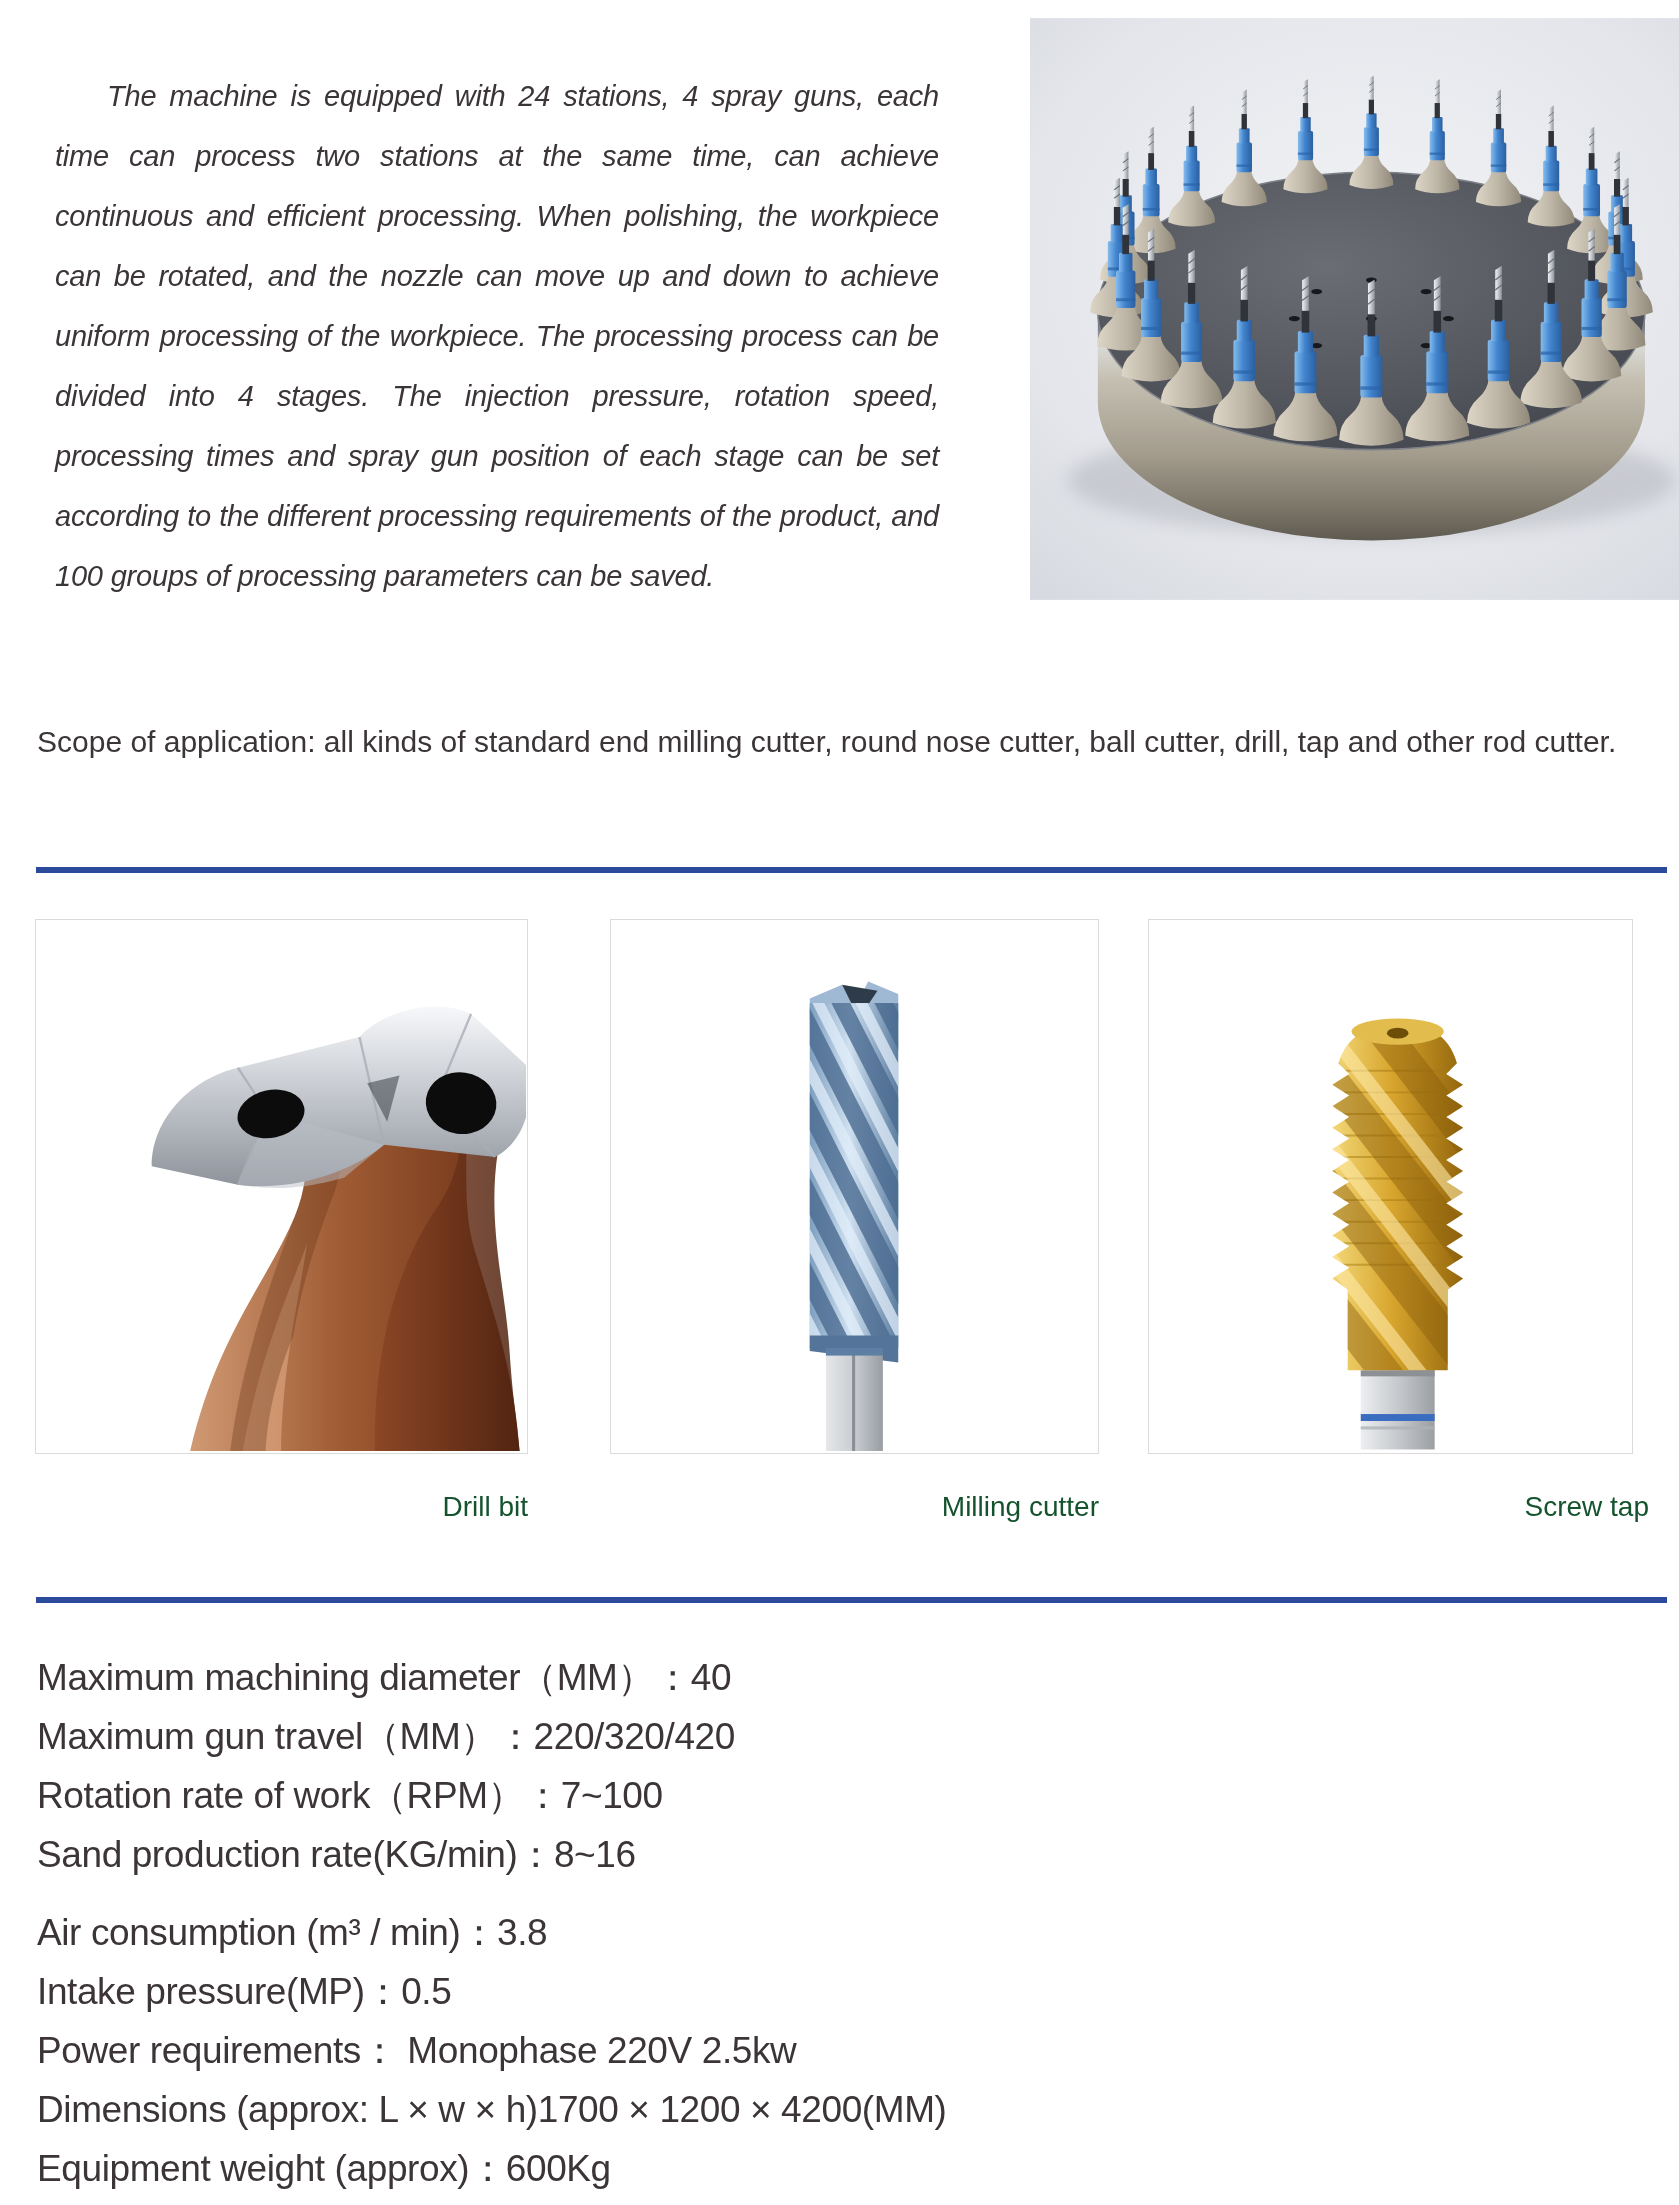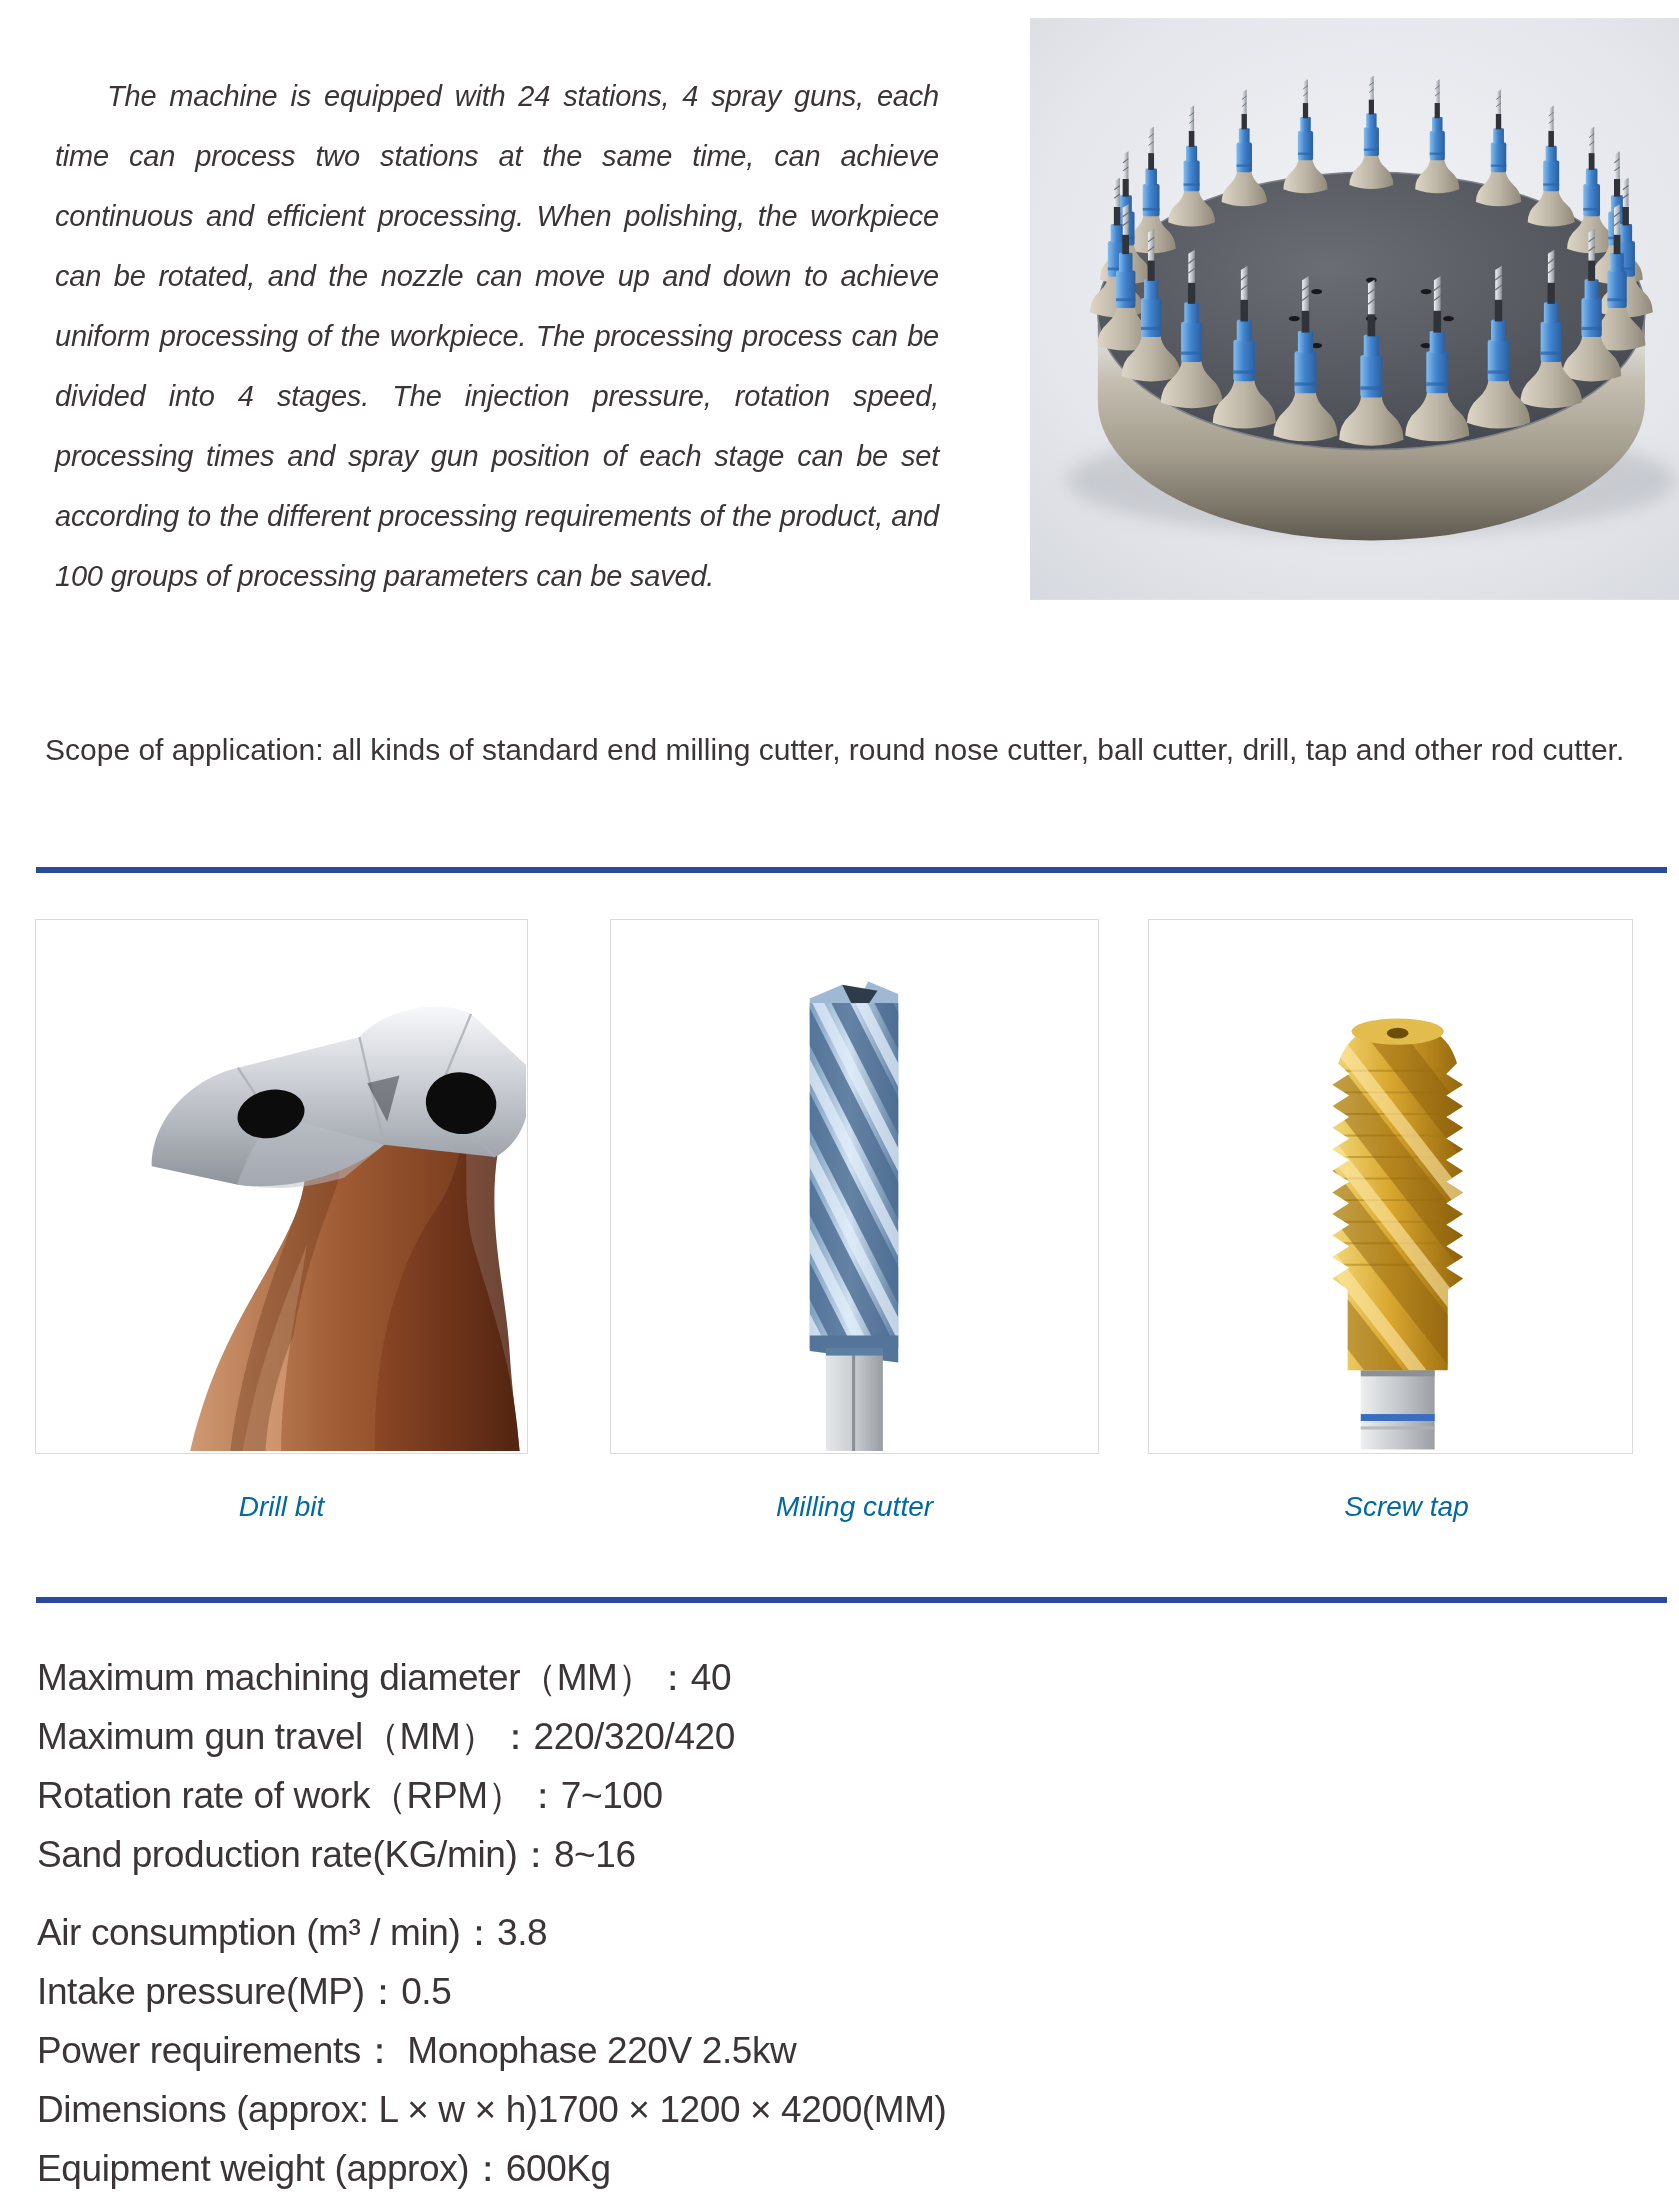--- a/index.html
+++ b/index.html
@@ -29,21 +29,21 @@
     left:990px; top:6.2px;
     width:682px; height:582px;
   }
   .machine-figure svg{display:block;}
   .scope{
     position:absolute;
     left:37px; top:720px;
     width:1627px;
     font-size:30px;
     line-height:43px;
-    margin:8px;
+    margin:0;
   }
   .rule{
     position:absolute;
     left:36px;
     width:1631px;
     height:6.2px;
     background:#2b4a9c;
   }
   .rule-1{top:867px;}
   .rule-2{top:1597px;}
@@ -58,23 +58,22 @@
   }
   .box-1{left:35px;  width:493px;}
   .box-2{left:610px; width:489px;}
   .box-3{left:1148px;width:485px;}
   .tool-box svg{display:block;}
   .caption{
     position:absolute;
     top:1488px;
     font-size:28px;
     line-height:37px;
-    text-align:center;
-    color:#0369a1;
-    font-style:italic;
+    text-align:right;
+    color:#14532d;
   }
   .cap-1{left:35px;  width:493px;}
   .cap-2{left:610px; width:489px;}
   .cap-3{left:1164px;width:485px;}
   .specs{
     position:absolute;
     left:37px; top:1648px;
     width:1618px;
   }
   .spec{

